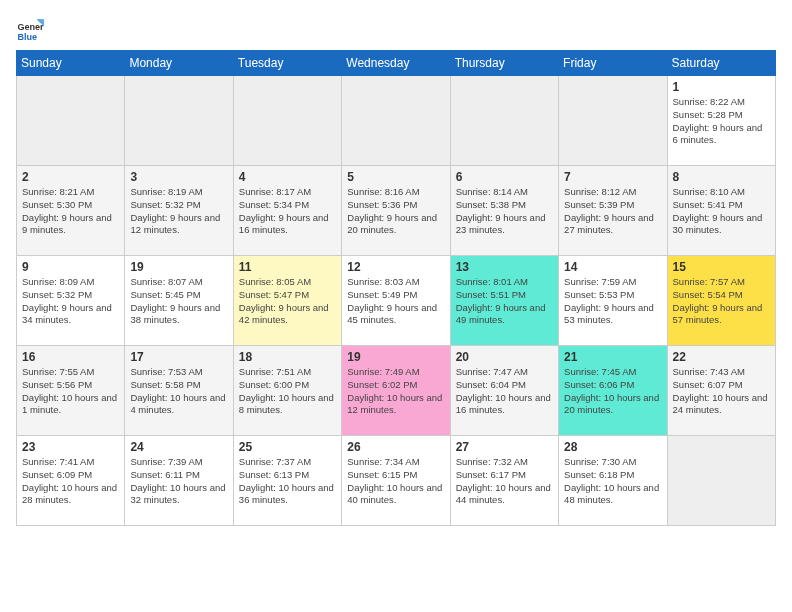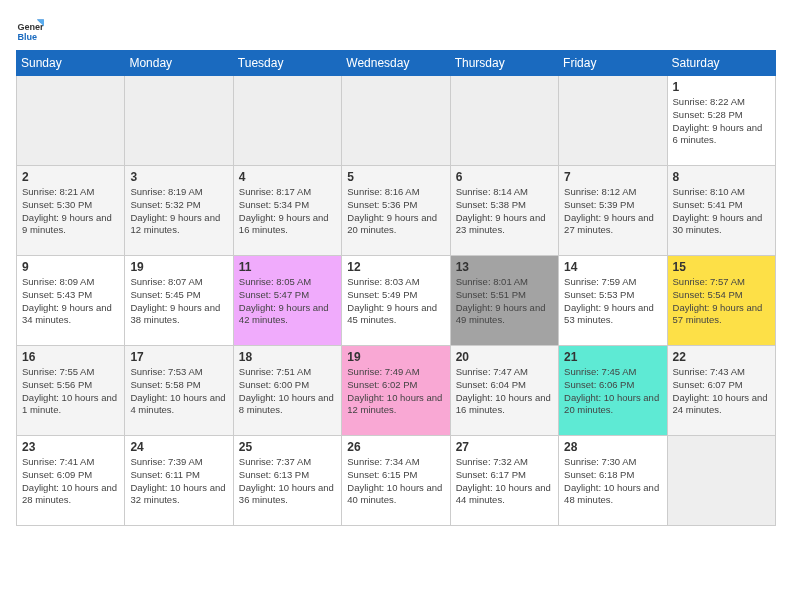--- a/index.html
+++ b/index.html
@@ -171,42 +171,42 @@
           <span class="day-num">8</span>
           <div class="day-info" style="white-space: pre-line;">Sunrise: 8:10 AM
 Sunset: 5:41 PM
 Daylight: 9 hours and 30 minutes.</div>
         </td>
       </tr>
       <tr class="week-row">
         <td style="background: rgb(255, 255, 255);">
           <span class="day-num">9</span>
           <div class="day-info" style="white-space: pre-line;">Sunrise: 8:09 AM
-Sunset: 5:43 PM
+Sunset: 5:32 PM
 Daylight: 9 hours and 34 minutes.</div>
         </td>
         <td style="background: rgb(255, 255, 255);">
           <span class="day-num">19</span>
           <div class="day-info" style="white-space: pre-line;">Sunrise: 8:07 AM
 Sunset: 5:45 PM
 Daylight: 9 hours and 38 minutes.</div>
         </td>
-        <td style="background: #f0abfc;">
+        <td style="background: #fef9c3;">
           <span class="day-num">11</span>
           <div class="day-info" style="white-space: pre-line;">Sunrise: 8:05 AM
 Sunset: 5:47 PM
 Daylight: 9 hours and 42 minutes.</div>
         </td>
         <td style="background: rgb(255, 255, 255);">
           <span class="day-num">12</span>
           <div class="day-info" style="white-space: pre-line;">Sunrise: 8:03 AM
 Sunset: 5:49 PM
 Daylight: 9 hours and 45 minutes.</div>
         </td>
-        <td style="background: #a3a3a3;">
+        <td style="background: #5eead4;">
           <span class="day-num">13</span>
           <div class="day-info" style="white-space: pre-line;">Sunrise: 8:01 AM
 Sunset: 5:51 PM
 Daylight: 9 hours and 49 minutes.</div>
         </td>
         <td style="background: rgb(255, 255, 255);">
           <span class="day-num">14</span>
           <div class="day-info" style="white-space: pre-line;">Sunrise: 7:59 AM
 Sunset: 5:53 PM
 Daylight: 9 hours and 53 minutes.</div>

